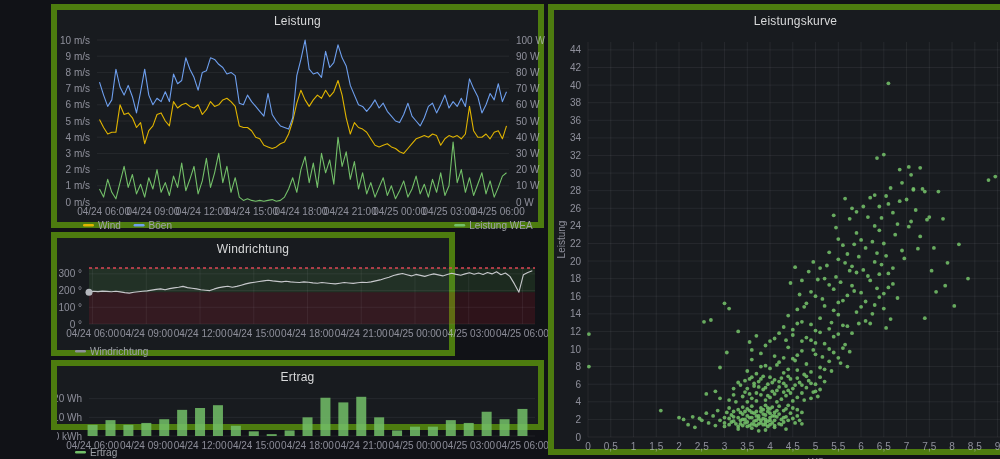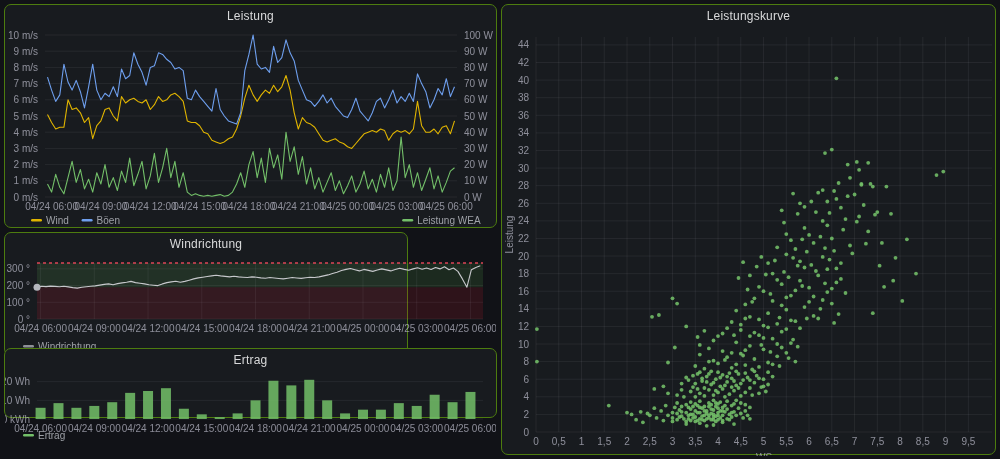--- a/index.html
+++ b/index.html
@@ -1,17 +1,17 @@
 <!DOCTYPE html>
 <html><head>
 <meta charset="utf-8">
 <style>
   html,body{margin:0;padding:0;background:#111217;}
   body{width:1000px;height:459px;position:relative;font-family:"Liberation Sans",sans-serif;overflow:hidden;}
-  .panel{position:absolute;background:#181b1f;border:1px solid #4d7c0f;border-radius:7px;box-sizing:border-box;}
+  .panel{position:absolute;background:#181b1f;border:6px solid #4d7c0f;border-radius:0;box-sizing:border-box;margin-left:47px;}
   .panel-title{height:22px;line-height:22px;text-align:center;color:#d8d9da;font-size:12px;font-weight:500;letter-spacing:.2px;cursor:pointer;}
   svg{display:block;}
   text{font-family:"Liberation Sans",sans-serif;}
 </style>
 </head>
 <body>
 
 <div class="panel" style="left:4px;top:4px;width:493px;height:224px;">
   <div class="panel-title">Leistung</div>
   <svg width="491" height="202">
@@ -101,21 +101,21 @@
       <line x1="32" x2="478" y1="13.850746268656714" y2="13.850746268656714" stroke="rgba(204,204,220,0.08)"></line>
       <text x="25" y="17.350746268656714" text-anchor="end" fill="rgba(204,204,220,0.65)" font-size="10">300 °</text>
       <line x1="32" x2="478" y1="8" y2="8" stroke="rgba(242,73,92,0.9)" stroke-width="1.4" stroke-dasharray="3,3"></line>
       <polyline points="32.0,32.2 36.5,31.2 41.0,31.6 45.4,31.1 49.9,31.4 54.4,31.7 58.9,31.2 63.3,31.9 67.8,32.6 72.3,33.1 76.8,32.2 81.3,31.7 85.7,31.2 90.2,30.9 94.7,30.1 99.2,29.4 103.6,28.9 108.1,29.7 112.6,28.6 117.1,27.9 121.6,27.2 126.0,26.4 130.5,27.6 135.0,28.2 139.5,28.9 143.9,29.7 148.4,30.2 152.9,30.6 157.4,28.9 161.9,27.6 166.3,26.9 170.8,26.2 175.3,27.2 179.8,26.4 184.2,25.2 188.7,23.9 193.2,22.9 197.7,22.2 202.2,21.5 206.6,20.9 211.1,20.2 215.6,20.9 220.1,21.4 224.6,21.9 229.0,21.2 233.5,21.9 238.0,22.2 242.5,22.5 246.9,21.9 251.4,22.2 255.9,22.9 260.4,23.2 264.9,22.5 269.3,23.0 273.8,23.5 278.3,23.9 282.8,23.2 287.2,22.5 291.7,23.0 296.2,23.4 300.7,22.7 305.2,22.2 309.6,22.5 314.1,21.9 318.6,20.9 323.1,19.9 327.5,18.5 332.0,17.2 336.5,15.5 341.0,14.4 345.5,13.5 349.9,14.7 354.4,15.9 358.9,14.4 363.4,15.4 367.8,16.4 372.3,15.0 376.8,13.9 381.3,14.9 385.8,15.9 390.2,14.5 394.7,13.3 399.2,14.4 403.7,15.2 408.1,13.9 412.6,12.8 417.1,14.2 421.6,13.0 426.1,14.5 430.5,12.5 435.0,13.9 439.5,11.8 444.0,14.7 448.4,13.0 452.9,16.4 457.4,23.9 461.9,32.2 466.4,14.7 470.8,12.5 475.3,10.8" fill="none" stroke="#c7c8cc" stroke-width="1.1" stroke-linejoin="round"></polyline>
       <circle cx="32" cy="32.23880597014926" r="3.5" fill="#b4b7bd"></circle>
       <rect x="18" y="90" width="11" height="2.5" rx="1.2" fill="#8e9197"></rect>
       <text x="33" y="95" text-anchor="start" fill="#9fa2a8" font-size="10">Windrichtung</text>
     </svg>
 </div>
 
-<div class="panel" style="left:4px;top:348px;width:493px;height:70px;">
+<div class="panel" style="left:4px;top:360px;width:493px;height:70px;">
   <div class="panel-title">Ertrag</div>
   <svg width="491" height="73">
       <text x="35.58232931726908" y="61" text-anchor="middle" fill="rgba(204,204,220,0.65)" font-size="10">04/24 06:00</text>
       <text x="89.31726907630522" y="61" text-anchor="middle" fill="rgba(204,204,220,0.65)" font-size="10">04/24 09:00</text>
       <text x="143.0522088353414" y="61" text-anchor="middle" fill="rgba(204,204,220,0.65)" font-size="10">04/24 12:00</text>
       <text x="196.7871485943775" y="61" text-anchor="middle" fill="rgba(204,204,220,0.65)" font-size="10">04/24 15:00</text>
       <text x="250.52208835341364" y="61" text-anchor="middle" fill="rgba(204,204,220,0.65)" font-size="10">04/24 18:00</text>
       <text x="304.2570281124498" y="61" text-anchor="middle" fill="rgba(204,204,220,0.65)" font-size="10">04/24 21:00</text>
       <text x="357.99196787148594" y="61" text-anchor="middle" fill="rgba(204,204,220,0.65)" font-size="10">04/25 00:00</text>
       <text x="411.7269076305221" y="61" text-anchor="middle" fill="rgba(204,204,220,0.65)" font-size="10">04/25 03:00</text>

